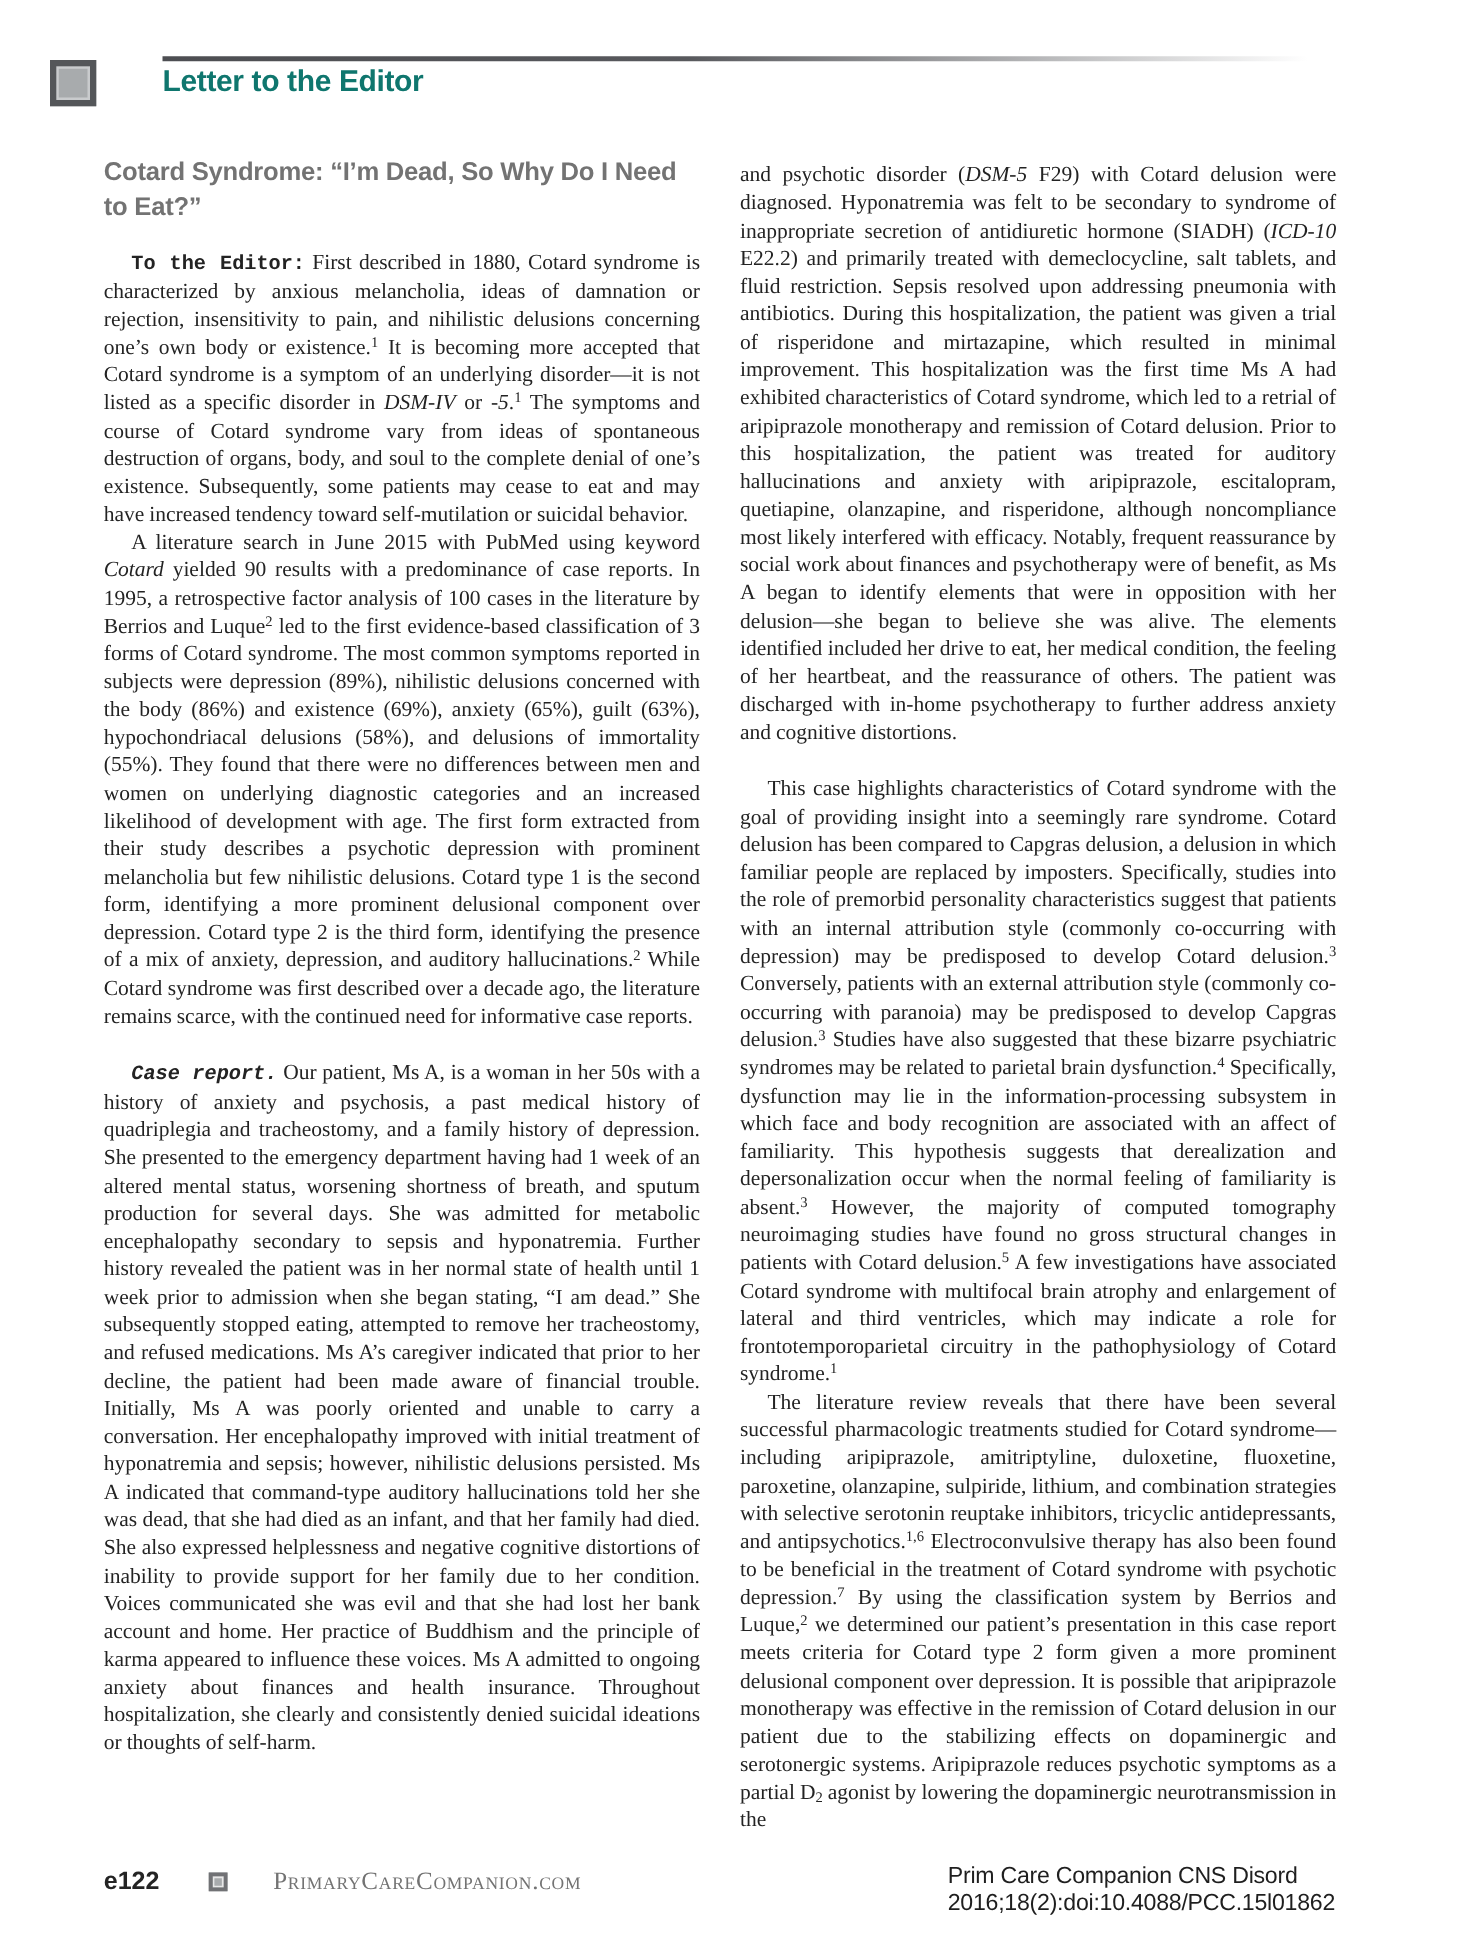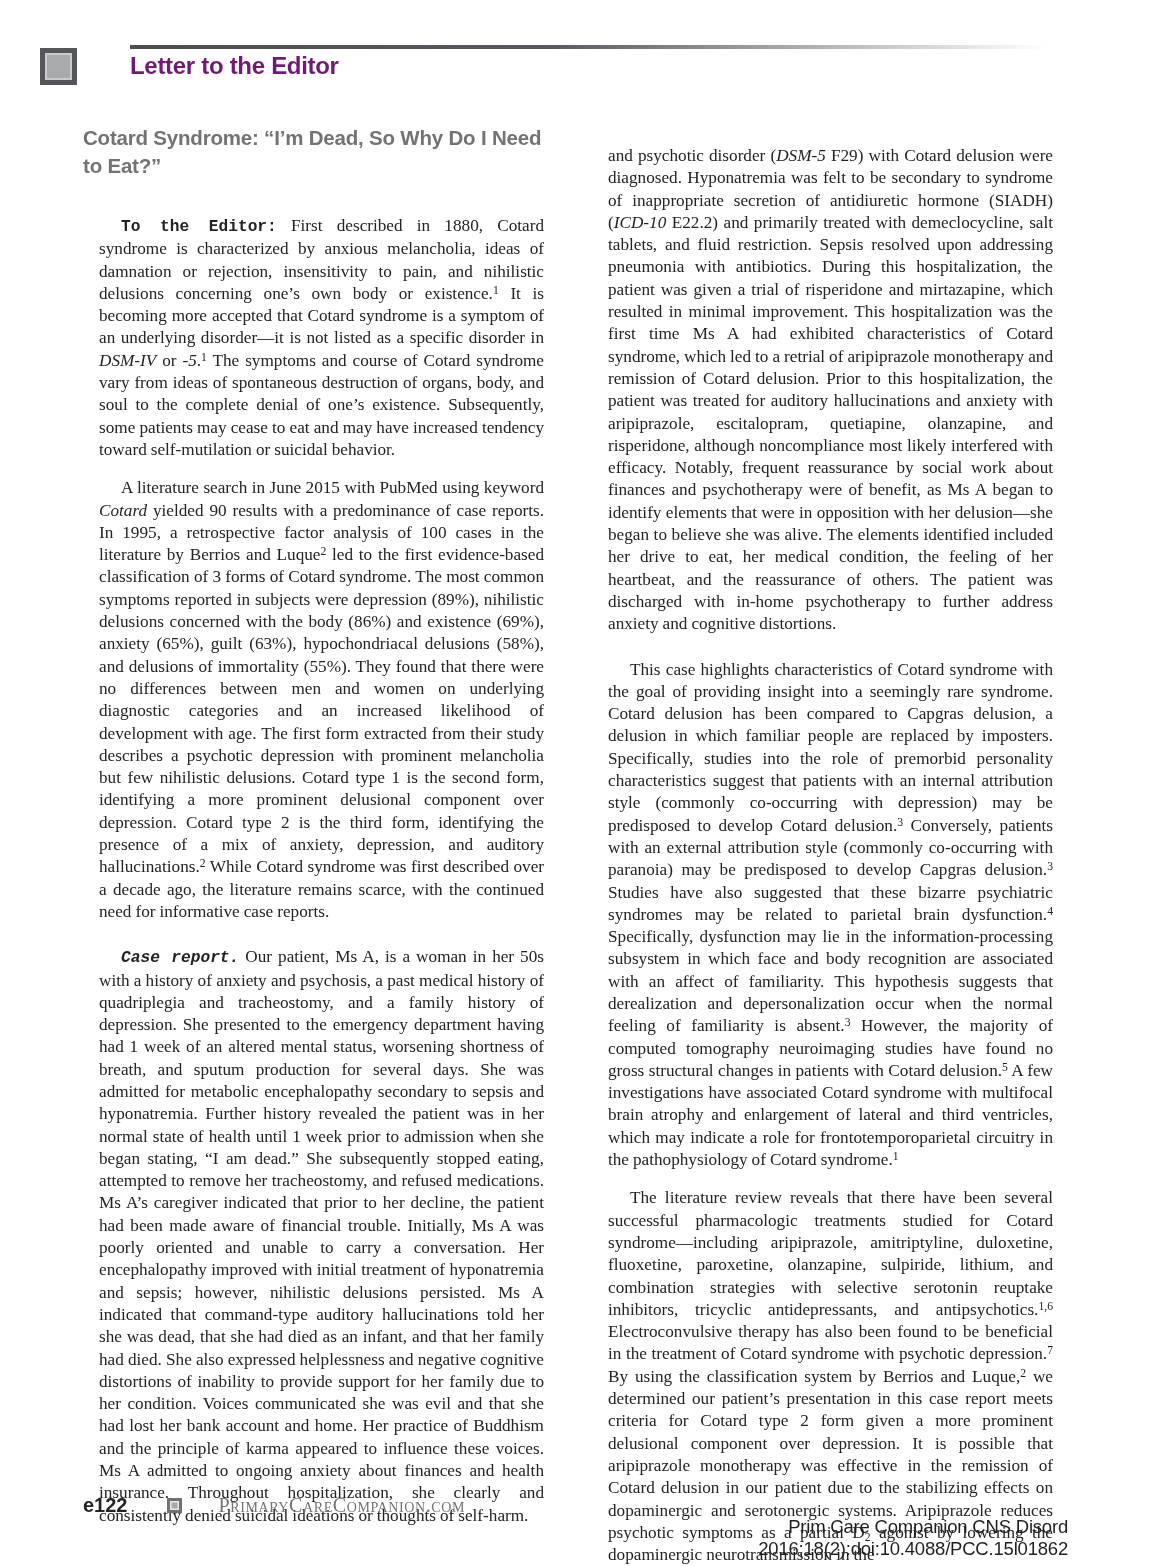--- a/index.html
+++ b/index.html
@@ -29,21 +29,21 @@
     box-shadow: inset 0 0 0 2px #c9cbcd;
   }
   .section-title {
     position: absolute;
     left: 130px; top: 52px;
     margin: 0;
     font-family: "Liberation Sans", sans-serif;
     font-weight: 700;
     font-size: 24px;
     letter-spacing: -0.3px;
-    color: #701a75;
+    color: #0f766e;
   }
 
   
   .article-title {
     position: absolute;
     left: 83px; top: 124px;
     width: 478px;
     margin: 0;
     font-family: "Liberation Sans", sans-serif;
     font-weight: 700;
@@ -55,21 +55,21 @@
 
   
   .col {
     position: absolute;
     width: 477px;
   }
   .col-left  { left: 83px;  top: 199px; }
   .col-right { left: 592px; top: 129px; }
 
   .col p {
-    margin: 16px;
+    margin: 0;
     font-size: 17.2px;
     line-height: 22.3px;
     text-align: justify;
     color: #232323;
     word-spacing: -0.3px;
   }
   .col p.indent { text-indent: 22px; }
   .col p.space-before { margin-top: 23px; }
 
   .col sup { font-size: 68%; line-height: 0; vertical-align: 0.45em; }
@@ -106,27 +106,26 @@
   .footer-site {
     font-family: "Liberation Serif", serif;
     font-variant: small-caps;
     font-size: 20px;
     letter-spacing: 0.6px;
     color: #737373;
   }
   .footer-right {
     position: absolute;
     right: 102px; top: 1489px;
-    text-align: right;
+    text-align: left;
     font-family: "Liberation Sans", sans-serif;
     font-size: 18.5px;
     line-height: 21.5px;
     letter-spacing: -0.2px;
     color: #1f1f1f;
-    margin-top: 27px;
   }
 </style>
 </head>
 <body>
 
 <div class="page">
 
   <div class="header-rule"></div>
   <div class="header-icon"></div>
   <h1 class="section-title">Letter to the Editor</h1>

